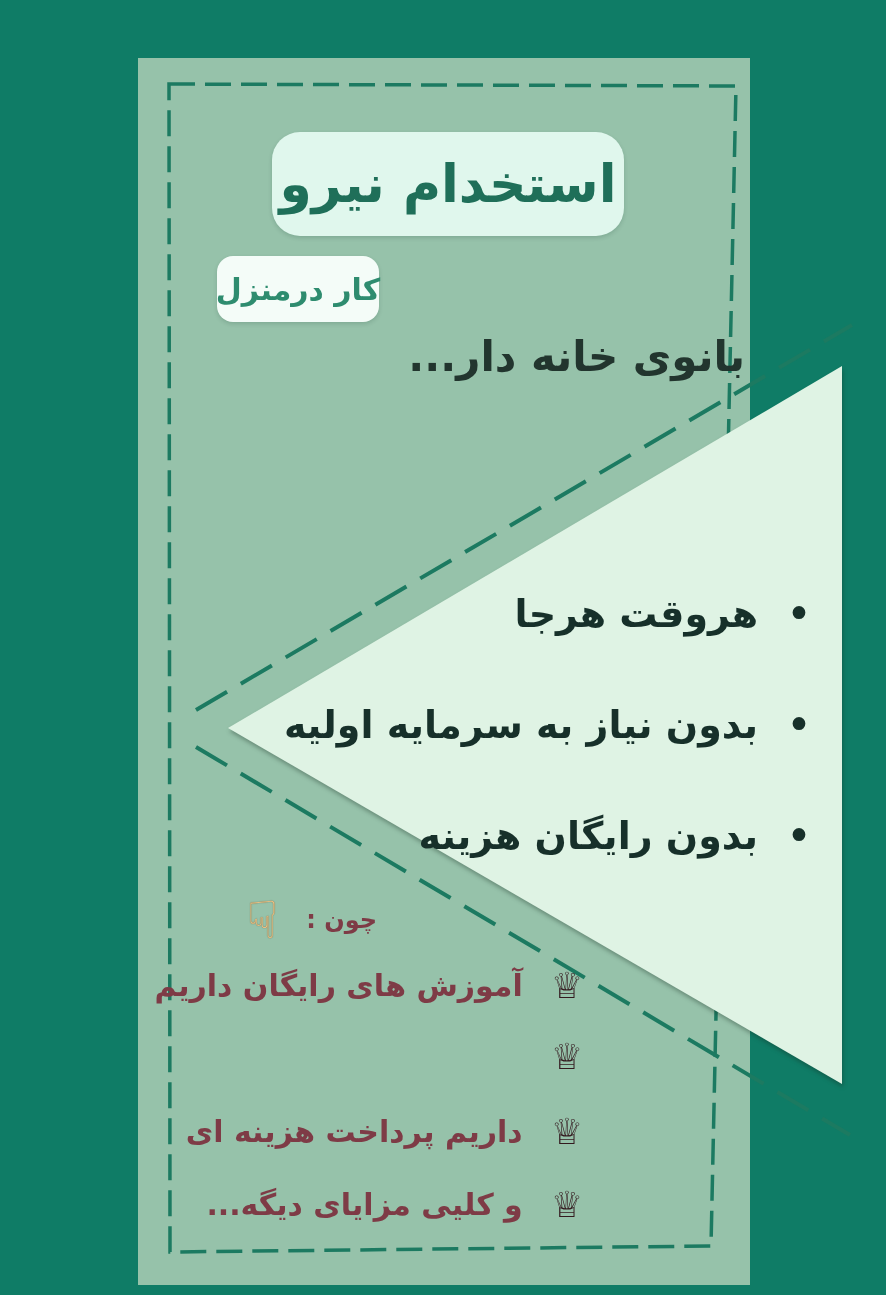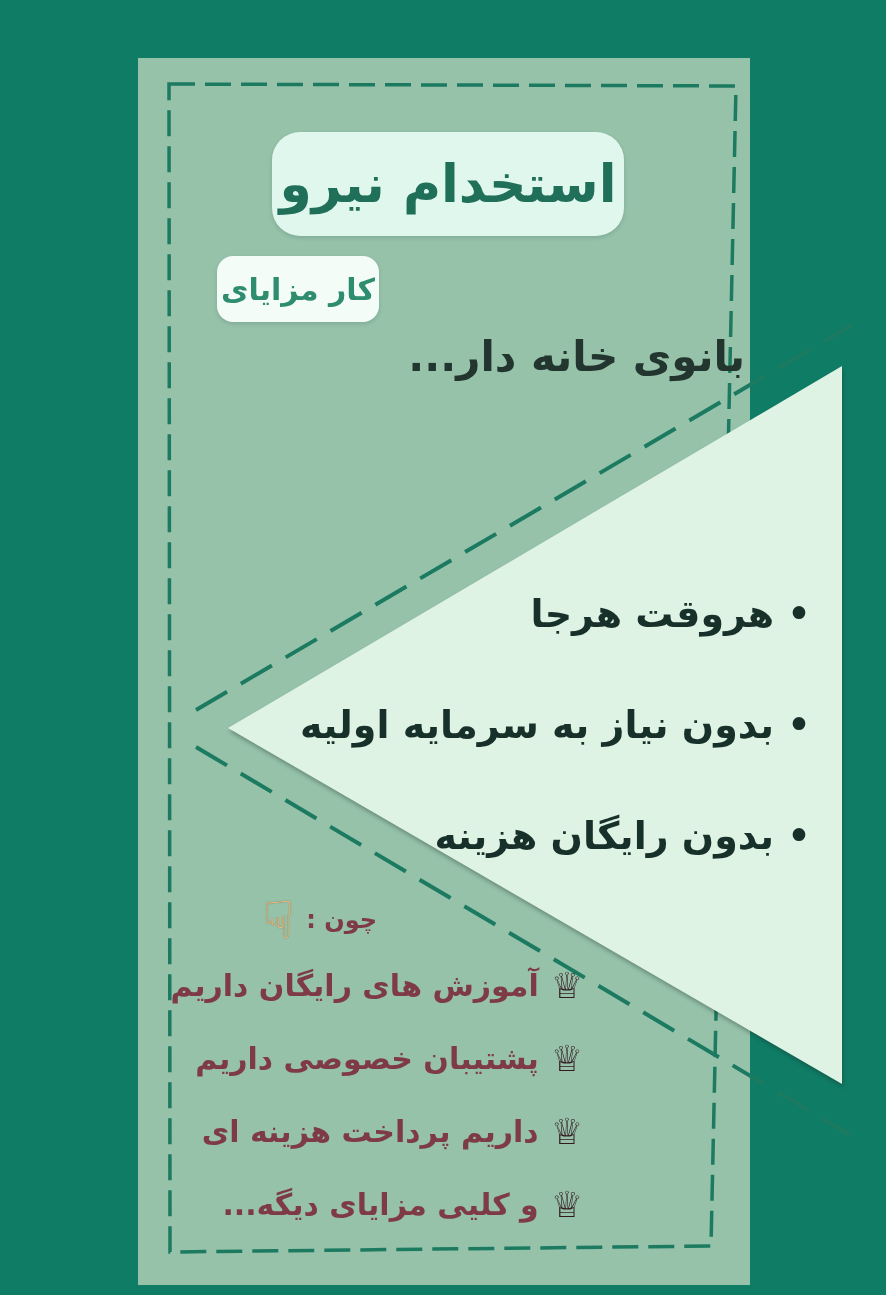--- a/index.html
+++ b/index.html
@@ -19,21 +19,21 @@
   .diag{stroke:var(--dash);stroke-width:4;stroke-dasharray:36 16;fill:none;}
   .txt{position:absolute;direction:rtl;font-weight:bold;white-space:nowrap;}
   .pill{position:absolute;display:flex;align-items:center;justify-content:center;
         box-shadow:0 2px 4px rgba(10,40,30,.15);}
   .pill1{left:272px;top:132px;width:352px;height:104px;background:var(--pill1_bg);
          border-radius:28px;color:var(--pill1_text);font-size:52px;font-weight:bold;}
   .pill2{left:217px;top:256px;width:162px;height:66px;background:var(--pill2_bg);
          border-radius:16px;color:var(--pill2_text);font-size:30px;font-weight:bold;}
   .subtitle{top:332px;right:141px;font-size:42px;color:var(--subtitle);}
   .headline{top:448px;right:53px;font-size:68px;color:var(--headline);}
-  .row{position:absolute;display:flex;align-items:center;gap:12px;}
+  .row{position:absolute;display:flex;align-items:center;gap:28px;}
   .bullet-row{right:74px;}
   .bullet-row .b-text{direction:rtl;font-weight:bold;font-size:38px;color:var(--bullet);white-space:nowrap;}
   .bullet-row .dot{font-size:44px;line-height:38px;color:var(--bullet);}
   .cta1{top:862px;right:436px;font-size:36px;color:var(--maroon);}
   .cta2{top:900px;right:509px;}
   .cta2 .c-text{direction:rtl;font-weight:bold;font-size:24px;color:var(--maroon);white-space:nowrap;}
   .cta2 .hand{font-size:52px;line-height:40px;color:var(--hand);
               text-shadow:0 0 1px rgba(90,60,20,.8);}
   .benefit-row{right:303px;}
   .benefit-row .ben-text{direction:rtl;font-weight:bold;font-size:30px;color:var(--maroon);white-space:nowrap;}
@@ -51,21 +51,21 @@
     <polygon class="tri" points="228,728 842,366 842,1084"></polygon>
     <line class="diag" x1="196" y1="710" x2="852" y2="325"></line>
     <line class="diag" x1="196" y1="747" x2="850" y2="1135"></line>
   </svg>
 
   <div class="pill pill1">
     <span class="txt">استخدام نیرو</span>
   </div>
 
   <div class="pill pill2">
-    <span class="txt">کار مزایای</span>
+    <span class="txt">کار درمنزل</span>
   </div>
 
   <div class="txt subtitle">بانوی خانه دار...</div>
 
 
   <div class="row bullet-row" style="top:592px">
     <span class="b-text">هروقت هرجا</span>
     <span class="dot">•</span>
   </div>
   <div class="row bullet-row" style="top:703px">
@@ -81,21 +81,20 @@
   <div class="row cta2">
     <span class="hand">☟</span>
     <span class="c-text">چون :</span>
   </div>
 
   <div class="row benefit-row" style="top:968px">
     <span class="ben-text">آموزش های رایگان داریم</span>
     <span class="crown">♕</span>
   </div>
   <div class="row benefit-row" style="top:1041px">
-    <span class="ben-text">پشتیبان خصوصی داریم</span>
     <span class="crown">♕</span>
   </div>
   <div class="row benefit-row" style="top:1114px">
     <span class="ben-text">داریم پرداخت هزینه ای</span>
     <span class="crown">♕</span>
   </div>
   <div class="row benefit-row" style="top:1187px">
     <span class="ben-text">و کلیی مزایای دیگه...</span>
     <span class="crown">♕</span>
   </div>

